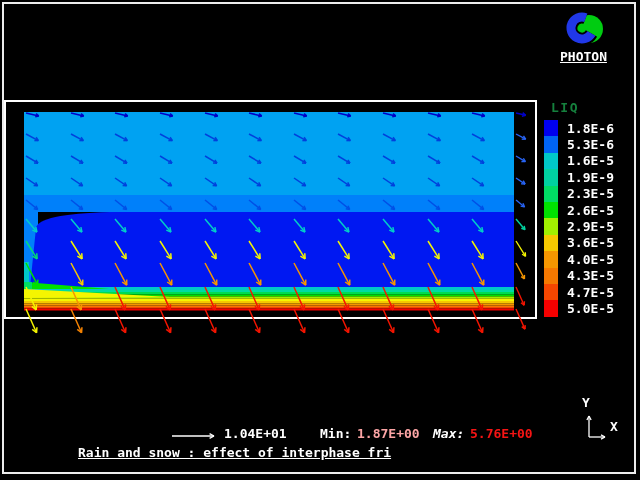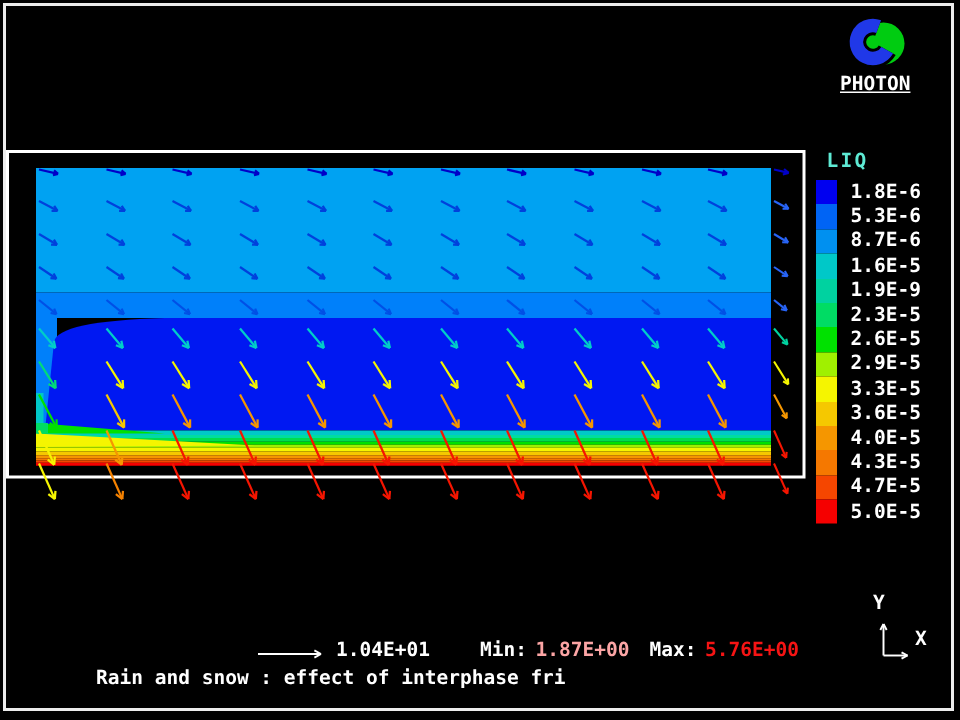--- a/index.html
+++ b/index.html
@@ -7,21 +7,21 @@
           font-family:"DejaVu Sans Mono",monospace;}
   #outer-border{position:absolute;left:2px;top:2px;width:634px;height:472px;
                 border:2px solid #ececec;box-sizing:border-box;}
   #plot-frame{position:absolute;left:4px;top:100px;width:533px;height:219px;
               border:2px solid #ffffff;box-sizing:border-box;}
   #gfx{position:absolute;left:0;top:0;width:640px;height:480px;}
   .t{position:absolute;font:bold 13px "DejaVu Sans Mono",monospace;color:#fff;
      white-space:pre;line-height:13px;}
   
   #legend{position:absolute;left:544px;top:100px;width:92px;}
-  #legend-title{font:bold 13px "DejaVu Sans Mono",monospace;color:#5eead4;
+  #legend-title{font:bold 13px "DejaVu Sans Mono",monospace;color:#15803d;
                 margin:0 0 5px 7px;letter-spacing:1.5px;}
   .lrow{display:flex;align-items:center;height:16.4px;}
   .sw{width:14px;height:16.4px;flex:none;}
   .lv{margin-left:9px;font:bold 13px "DejaVu Sans Mono",monospace;color:#fff;white-space:pre;text-align:right;}
   
   #logo{position:absolute;left:560px;top:6px;width:48px;height:44px;}
 </style>
 </head>
 <body>
 
@@ -439,46 +439,38 @@
     <div>
         <div class="lrow">
           <span class="sw" style="background: rgb(0, 0, 240);"></span>
           <span class="lv">1.8E-6</span>
         </div>
         <div class="lrow">
           <span class="sw" style="background: rgb(0, 100, 245);"></span>
           <span class="lv">5.3E-6</span>
         </div>
         <div class="lrow">
-          <span class="sw" style="background: rgb(0, 144, 240);"></span>
-          <span class="lv">8.7E-6</span>
-        </div>
-        <div class="lrow">
           <span class="sw" style="background: rgb(0, 200, 200);"></span>
           <span class="lv">1.6E-5</span>
         </div>
         <div class="lrow">
           <span class="sw" style="background: rgb(0, 210, 160);"></span>
           <span class="lv">1.9E-9</span>
         </div>
         <div class="lrow">
           <span class="sw" style="background: rgb(0, 220, 100);"></span>
           <span class="lv">2.3E-5</span>
         </div>
         <div class="lrow">
           <span class="sw" style="background: rgb(0, 225, 0);"></span>
           <span class="lv">2.6E-5</span>
         </div>
         <div class="lrow">
           <span class="sw" style="background: rgb(160, 240, 0);"></span>
           <span class="lv">2.9E-5</span>
-        </div>
-        <div class="lrow">
-          <span class="sw" style="background: rgb(245, 245, 0);"></span>
-          <span class="lv">3.3E-5</span>
         </div>
         <div class="lrow">
           <span class="sw" style="background: rgb(245, 200, 0);"></span>
           <span class="lv">3.6E-5</span>
         </div>
         <div class="lrow">
           <span class="sw" style="background: rgb(245, 150, 0);"></span>
           <span class="lv">4.0E-5</span>
         </div>
         <div class="lrow">
@@ -492,19 +484,19 @@
         <div class="lrow">
           <span class="sw" style="background: rgb(245, 0, 0);"></span>
           <span class="lv">5.0E-5</span>
         </div>
       </div>
   </div>
 
   <span class="t" style="left:224px;top:427px;">1.04E+01</span>
   <span class="t" style="left:320px;top:427px;">Min:</span>
   <span class="t" style="left: 357px; top: 427px; color: #fca5a5;">1.87E+00</span>
-  <span class="t" style="left:433px;top:427px;">Max:</span>
+  <span class="t" style="left:433px;top:427px;font-style:italic;">Max:</span>
   <span class="t" style="left: 470px; top: 427px; color: rgb(245, 20, 20);">5.76E+00</span>
-  <span class="t" style="left:64px;top:446px;">Rain and snow : effect of interphase fri</span>
+  <span class="t" style="left:78px;top:446px;text-decoration:underline;">Rain and snow : effect of interphase fri</span>
 
   <span class="t" style="left:582px;top:396px;">Y</span>
   <span class="t" style="left:610px;top:420px;">X</span>
 </div>
 
 </body></html>

